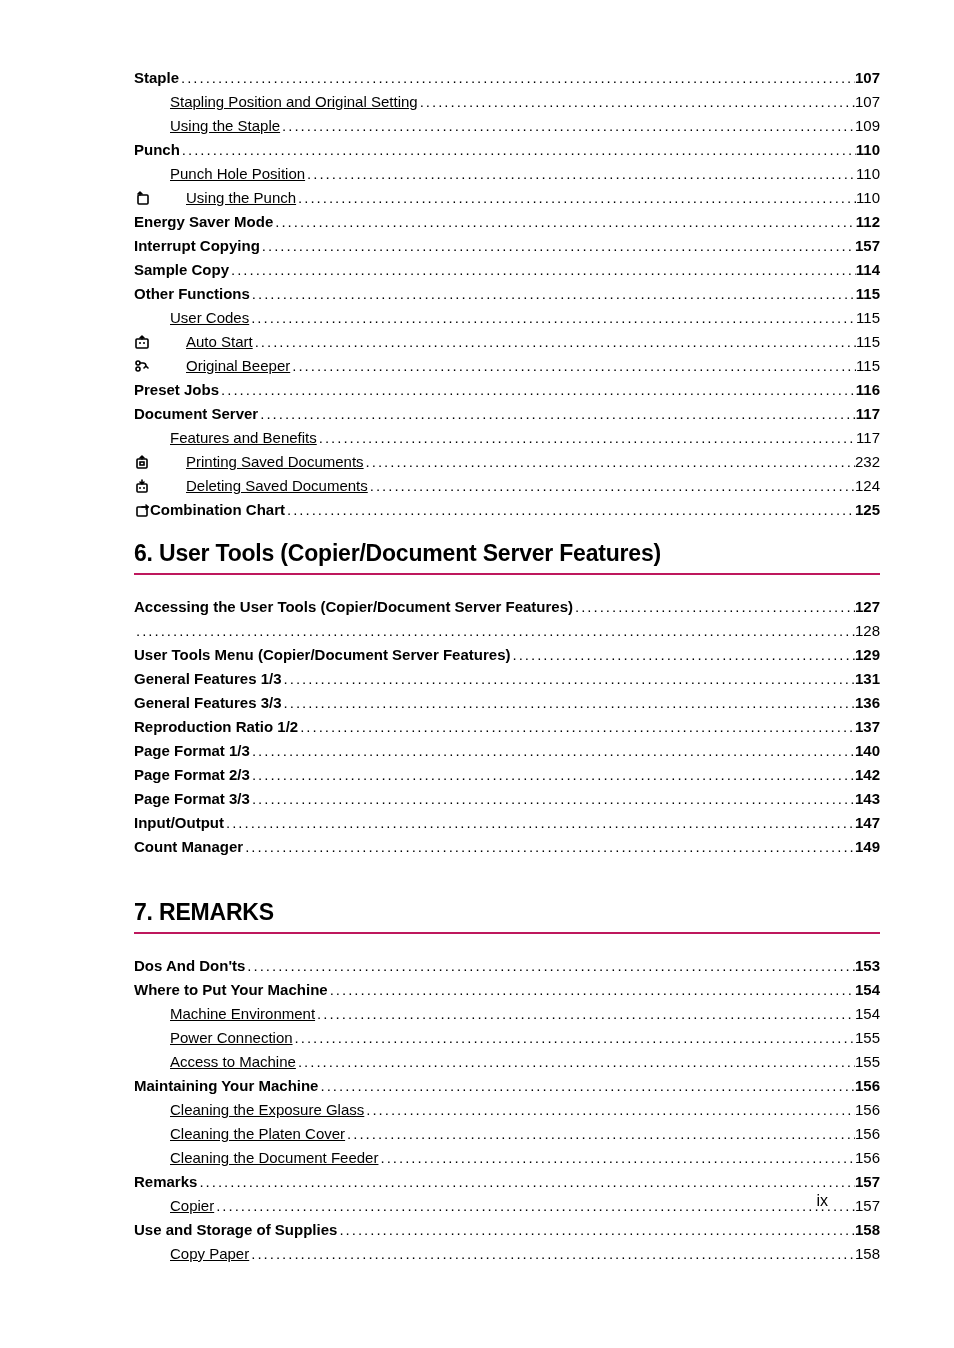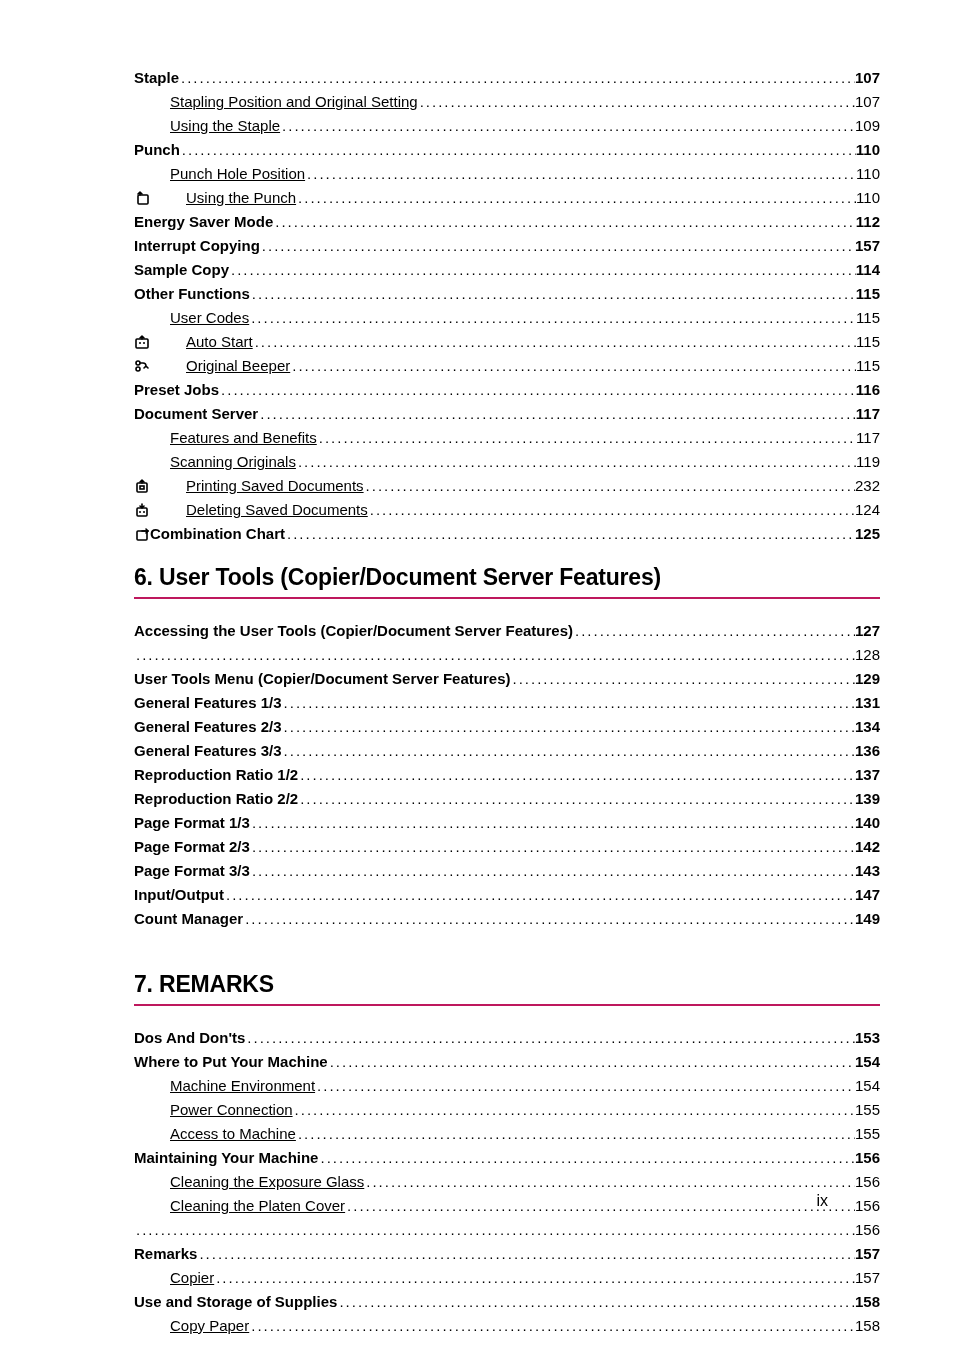--- a/index.html
+++ b/index.html
@@ -176,25 +176,20 @@
     <span class="toc-label">Document Server</span>
     <span class="toc-leader"></span>
     <span class="toc-page">117</span>
   </div>
   <div class="toc-line indent-1">
     <span class="toc-label">Features and Benefits</span>
     <span class="toc-leader"></span>
     <span class="toc-page">117</span>
   </div>
   <div class="toc-line indent-1">
-    <span class="toc-label">Scanning Originals</span>
-    <span class="toc-leader"></span>
-    <span class="toc-page">119</span>
-  </div>
-  <div class="toc-line indent-1">
     <span class="icon">
       <svg width="16" height="14" viewBox="0 0 16 14">
           <g fill="none" stroke="#000" stroke-width="1.6">
             <rect x="3" y="4" width="10" height="9" rx="1"></rect>
             <rect x="6" y="7" width="4" height="3"></rect>
             <path d="M8 1 v3 M8 1 l-2 2 M8 1 l2 2" stroke-linecap="round"></path>
           </g>
         </svg>
     </span>
     <span class="toc-label">Printing Saved Documents</span>
@@ -246,40 +241,30 @@
     <span class="toc-label">User Tools Menu (Copier/Document Server Features)</span>
     <span class="toc-leader"></span>
     <span class="toc-page">129</span>
   </div>
   <div class="toc-line toc-bold">
     <span class="toc-label">General Features 1/3</span>
     <span class="toc-leader"></span>
     <span class="toc-page">131</span>
   </div>
   <div class="toc-line toc-bold">
-    <span class="toc-label">General Features 2/3</span>
-    <span class="toc-leader"></span>
-    <span class="toc-page">134</span>
-  </div>
-  <div class="toc-line toc-bold">
     <span class="toc-label">General Features 3/3</span>
     <span class="toc-leader"></span>
     <span class="toc-page">136</span>
   </div>
   <div class="toc-line toc-bold">
     <span class="toc-label">Reproduction Ratio 1/2</span>
     <span class="toc-leader"></span>
     <span class="toc-page">137</span>
   </div>
   <div class="toc-line toc-bold">
-    <span class="toc-label">Reproduction Ratio 2/2</span>
-    <span class="toc-leader"></span>
-    <span class="toc-page">139</span>
-  </div>
-  <div class="toc-line toc-bold">
     <span class="toc-label">Page Format 1/3</span>
     <span class="toc-leader"></span>
     <span class="toc-page">140</span>
   </div>
   <div class="toc-line toc-bold">
     <span class="toc-label">Page Format 2/3</span>
     <span class="toc-leader"></span>
     <span class="toc-page">142</span>
   </div>
   <div class="toc-line toc-bold">
@@ -334,20 +319,21 @@
     <span class="toc-label">Cleaning the Exposure Glass</span>
     <span class="toc-leader"></span>
     <span class="toc-page">156</span>
   </div>
   <div class="toc-line indent-1">
     <span class="toc-label">Cleaning the Platen Cover</span>
     <span class="toc-leader"></span>
     <span class="toc-page">156</span>
   </div>
   <div class="toc-line indent-1">
+    <span class="toc-label">Cleaning the Document Feeder</span>
     <span class="toc-leader"></span>
     <span class="toc-page">156</span>
   </div>
   <div class="toc-line toc-bold">
     <span class="toc-label">Remarks</span>
     <span class="toc-leader"></span>
     <span class="toc-page">157</span>
   </div>
   <div class="toc-line indent-1">
     <span class="toc-label">Copier</span>

